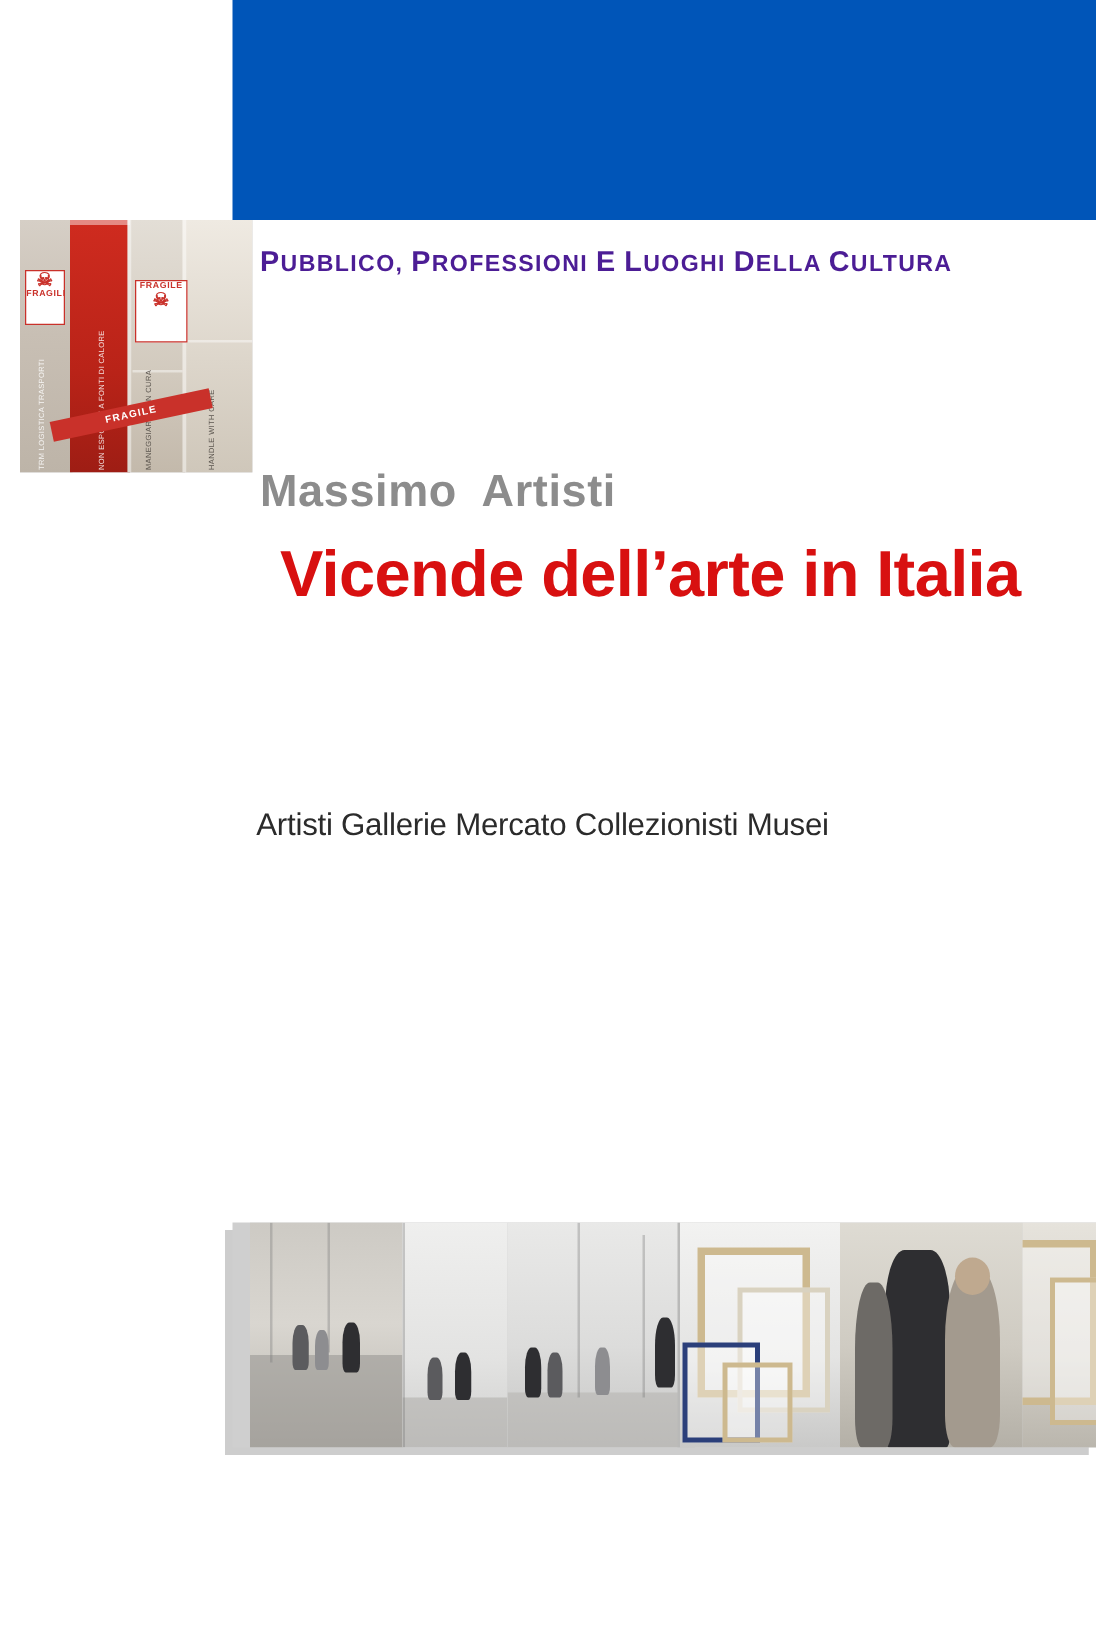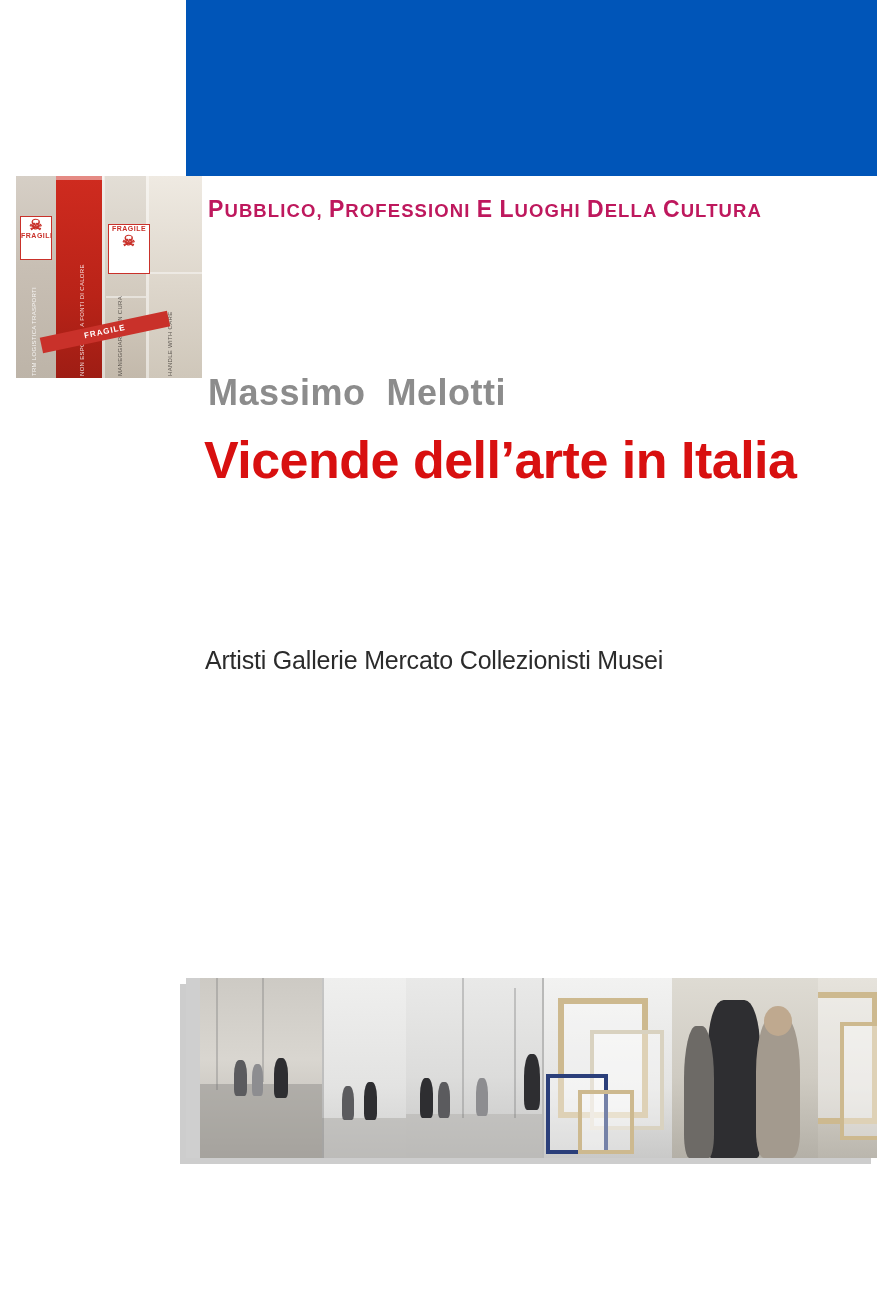--- a/index.html
+++ b/index.html
@@ -114,21 +114,21 @@
     line-height: 16px;
     transform: rotate(-12deg);
     overflow: hidden;
   }
 
   
   .series {
     position: absolute;
     left: 208px;
     top: 196px;
-    color: #be185d;
+    color: #4c1d95;
     font-size: 18.5px;
     font-weight: bold;
     letter-spacing: 1.1px;
   }
   .series .smallcap {
     font-size: 23px;
   }
 
   
   .author {
@@ -150,20 +150,21 @@
     width: 660px;
     color: #d81010;
     font-size: 52px;
     font-weight: bold;
     line-height: 57px;
     letter-spacing: -0.5px;
   }
   .title .line {
     display: block;
     white-space: pre;
+    margin-left: 20px;
   }
 
   
   .subtitle {
     position: absolute;
     left: 205px;
     top: 640px;
     width: 660px;
     color: #2b2b2b;
     font-size: 25px;
@@ -268,21 +269,21 @@
       <div class="tp-text" style="left:62px;top:200px;width:190px;">NON ESPORRE A FONTI DI CALORE</div>
       <div class="tp-text dark" style="left:100px;top:200px;width:190px;">MANEGGIARE CON CURA</div>
       <div class="tp-text dark" style="left:150px;top:200px;width:190px;">HANDLE WITH CARE</div>
 
       <div class="tp-diag">FRAGILE</div>
     </div>
   </div>
 
   <div class="series"><span class="smallcap">P</span>UBBLICO, <span class="smallcap">P</span>ROFESSIONI <span class="smallcap">E</span> <span class="smallcap">L</span>UOGHI <span class="smallcap">D</span>ELLA <span class="smallcap">C</span>ULTURA</div>
 
-  <div class="author">Massimo  Melotti</div>
+  <div class="author">Massimo  Artisti</div>
 
   <div class="title">
     <span class="line">Vicende dell’arte in Italia</span>
   </div>
 
   <div class="subtitle">Artisti Gallerie Mercato Collezionisti Musei</div>
 
   <div class="bottom-photo">
     <div class="bp-pane bp1">
       <div class="bp-floor" style="height:74px;"></div>

